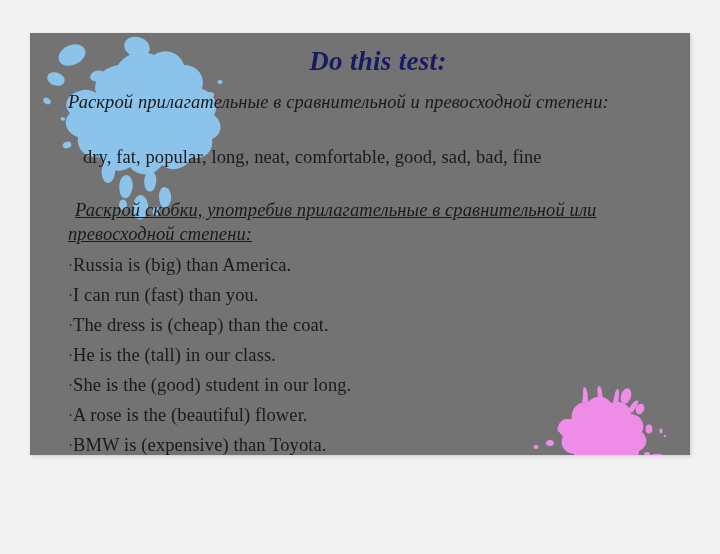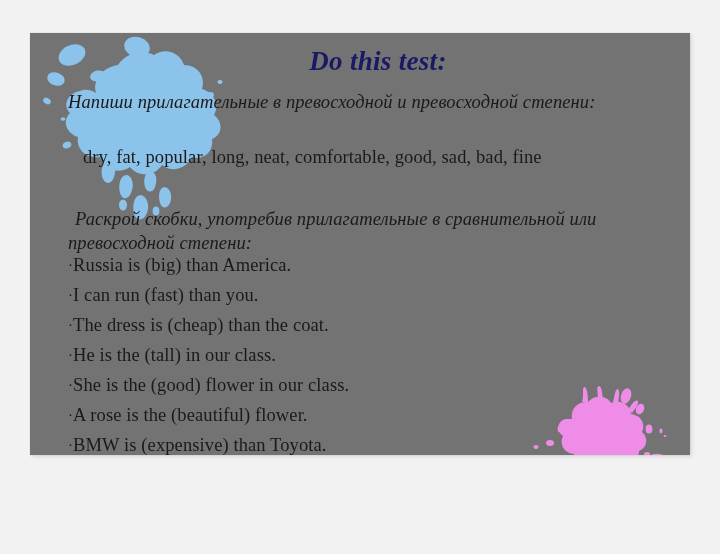--- a/index.html
+++ b/index.html
@@ -83,21 +83,21 @@
     color: #1a1a1a;
   }
 
   .instruction {
     font-style: italic;
     font-size: 18.5px;
     line-height: 1.28;
     letter-spacing: 0.1px;
   }
   #instruction-1 { top: 58px; }
-  #instruction-2 { top: 175px; text-indent: 7px; }
+  #instruction-2 { top: 166px; text-indent: 7px; text-decoration: underline; }
 
   #adjective-list {
     top: 113px;
     font-size: 18.5px;
     line-height: 1.28;
     letter-spacing: 0.1px;
     margin-left: 15px;
   }
 
   #sentence-list {
@@ -193,31 +193,31 @@
         <ellipse cx="127" cy="69" rx="3" ry="2"></ellipse>
         <ellipse cx="141" cy="46" rx="1.6" ry="2.4"></ellipse>
         <ellipse cx="145" cy="51" rx="1.4" ry="1.1"></ellipse>
       </g>
     </svg>
 
     <div id="content">
 
       <div id="slide-title">Do this test:</div>
 
-      <div class="body-block instruction" id="instruction-1">Напиши прилагательные в превосходной и превосходной степени:</div>
+      <div class="body-block instruction" id="instruction-1">Раскрой прилагательные в сравнительной и превосходной степени:</div>
 
       <div class="body-block" id="adjective-list">dry, fat, popular, long, neat, comfortable, good, sad, bad, fine</div>
 
       <div class="body-block instruction" id="instruction-2"> Раскрой скобки, употребив прилагательные в сравнительной или превосходной степени:</div>
 
       <ul class="body-block" id="sentence-list">
         <li><span class="bullet">·</span><span>Russia is (big) than America.</span></li>
         <li><span class="bullet">·</span><span>I can run (fast) than you.</span></li>
         <li><span class="bullet">·</span><span>The dress is (cheap) than the coat.</span></li>
         <li><span class="bullet">·</span><span>He is the (tall) in our class.</span></li>
-        <li><span class="bullet">·</span><span>She is the (good) flower in our class.</span></li>
+        <li><span class="bullet">·</span><span>She is the (good) student in our long.</span></li>
         <li><span class="bullet">·</span><span>A rose is the (beautiful) flower.</span></li>
         <li><span class="bullet">·</span><span>BMW is (expensive) than Toyota.</span></li>
       </ul>
 
     </div>
   </div>
 </div>
 
 </body></html>

